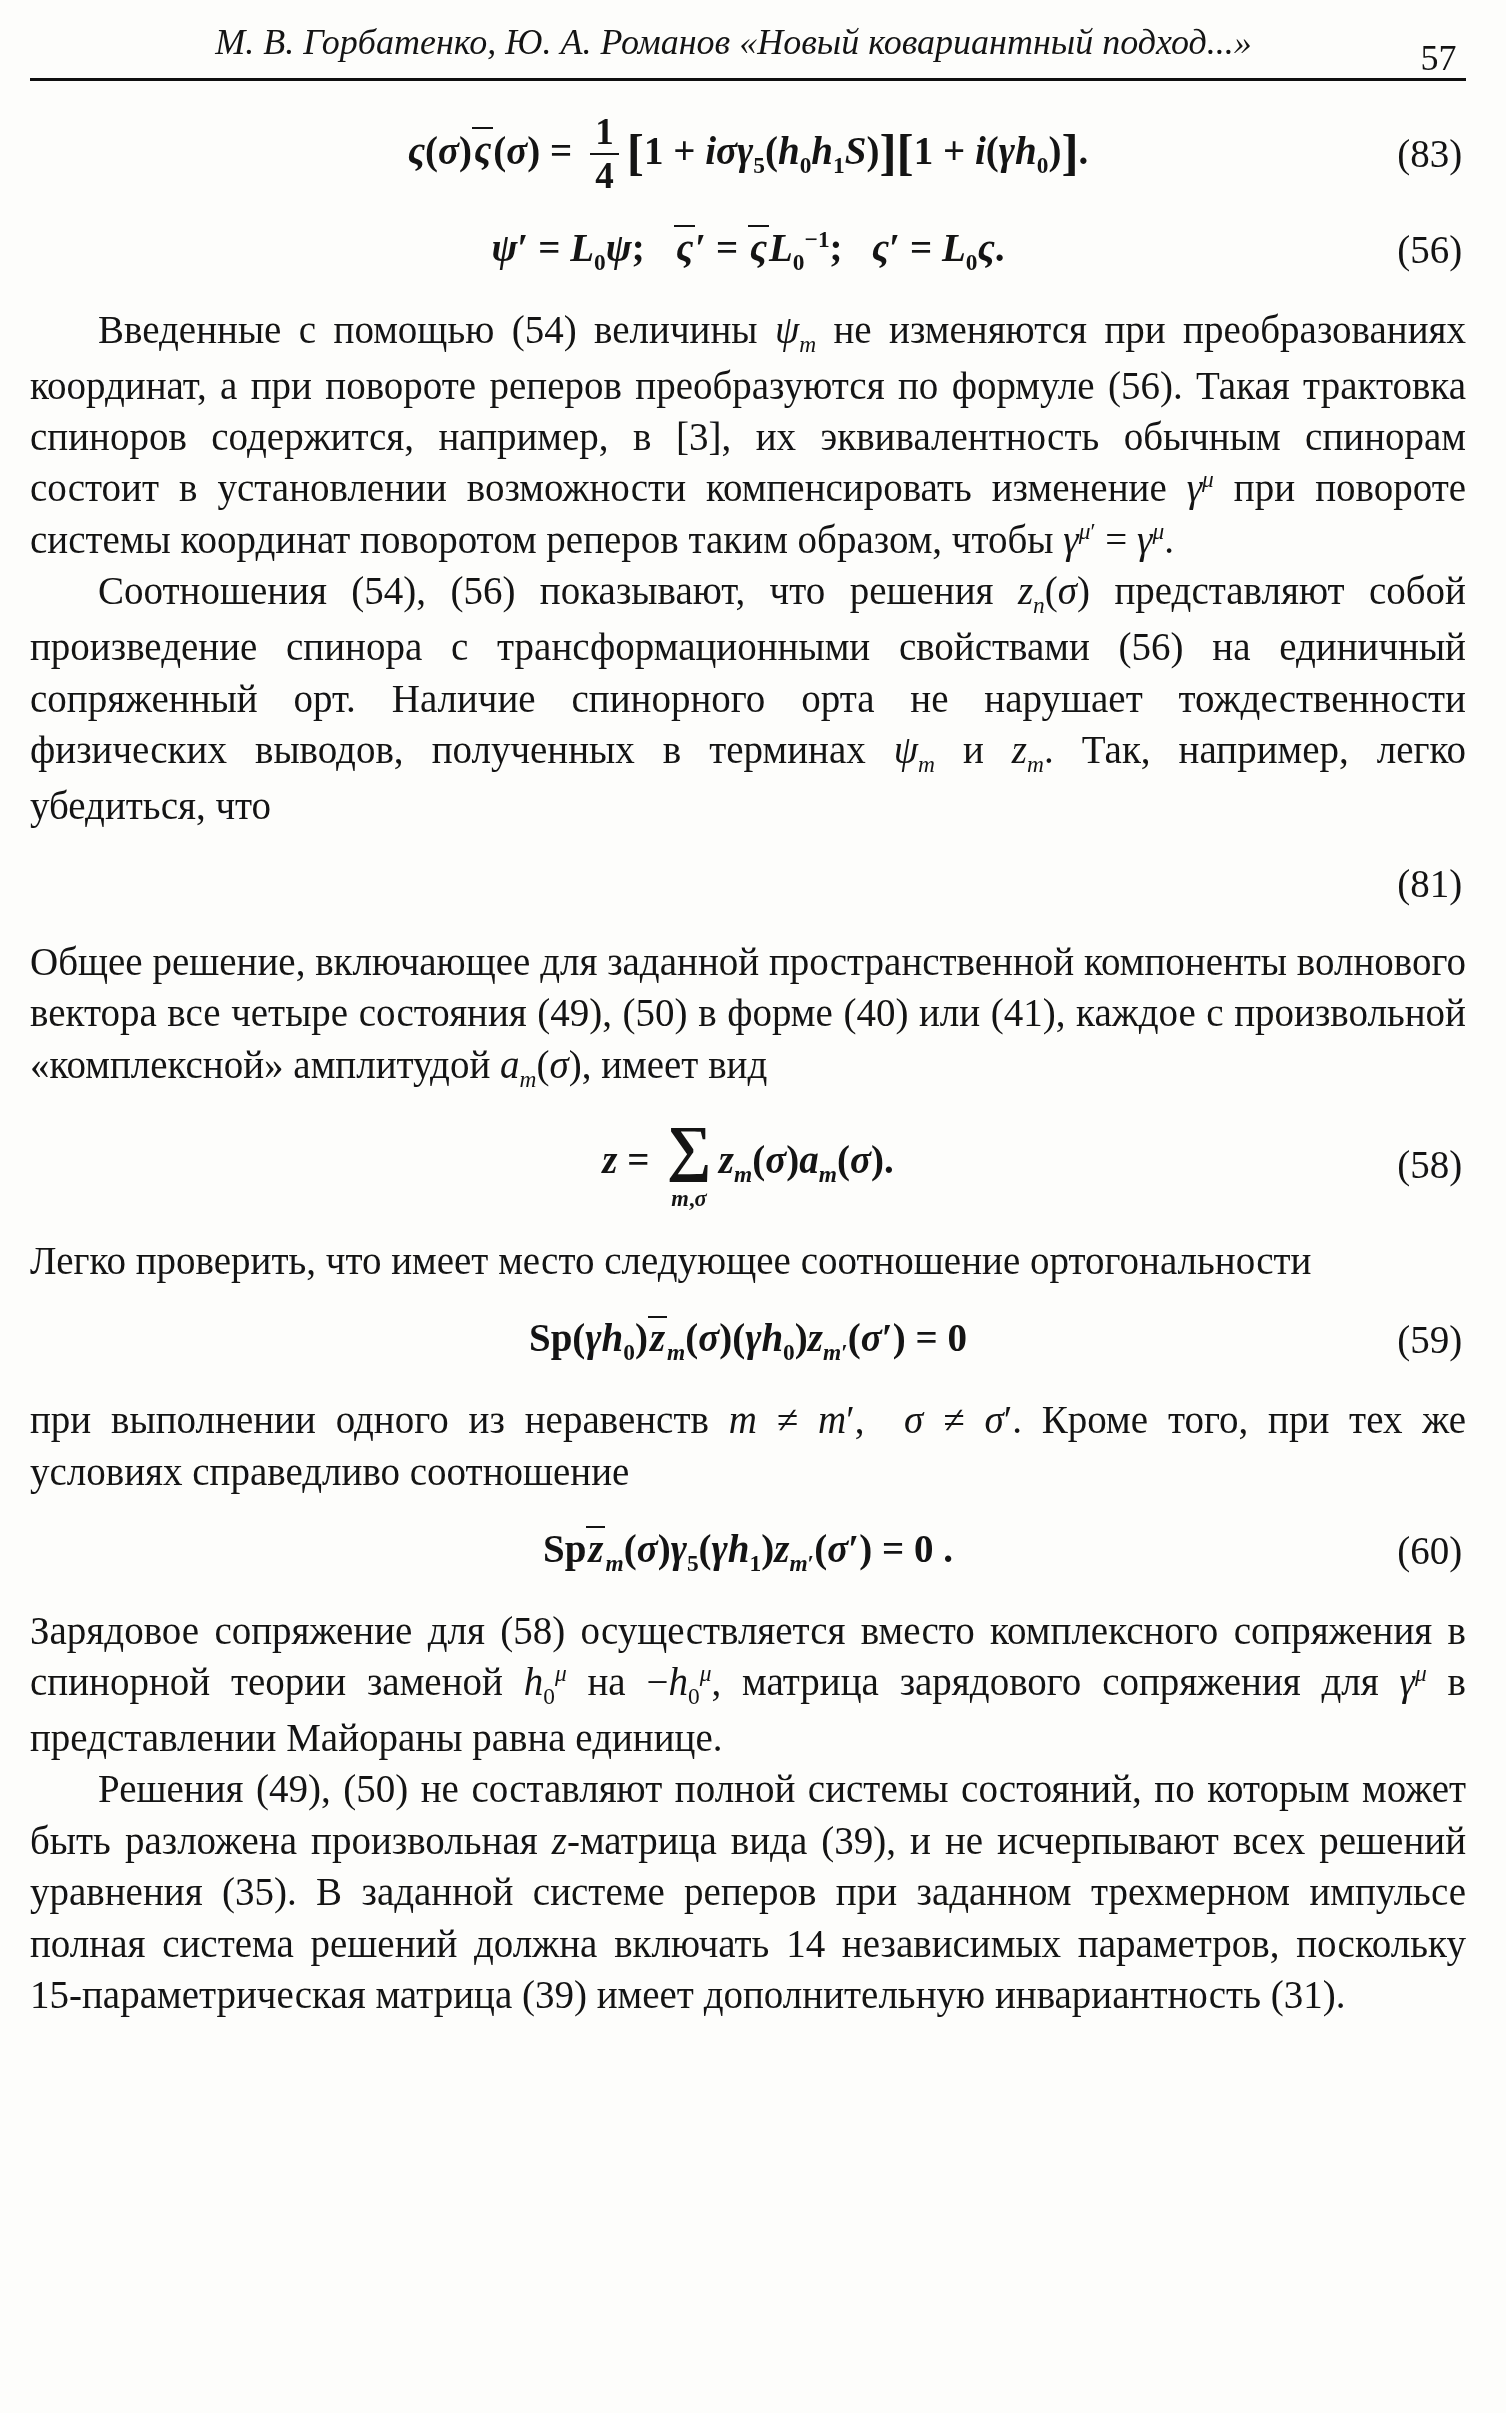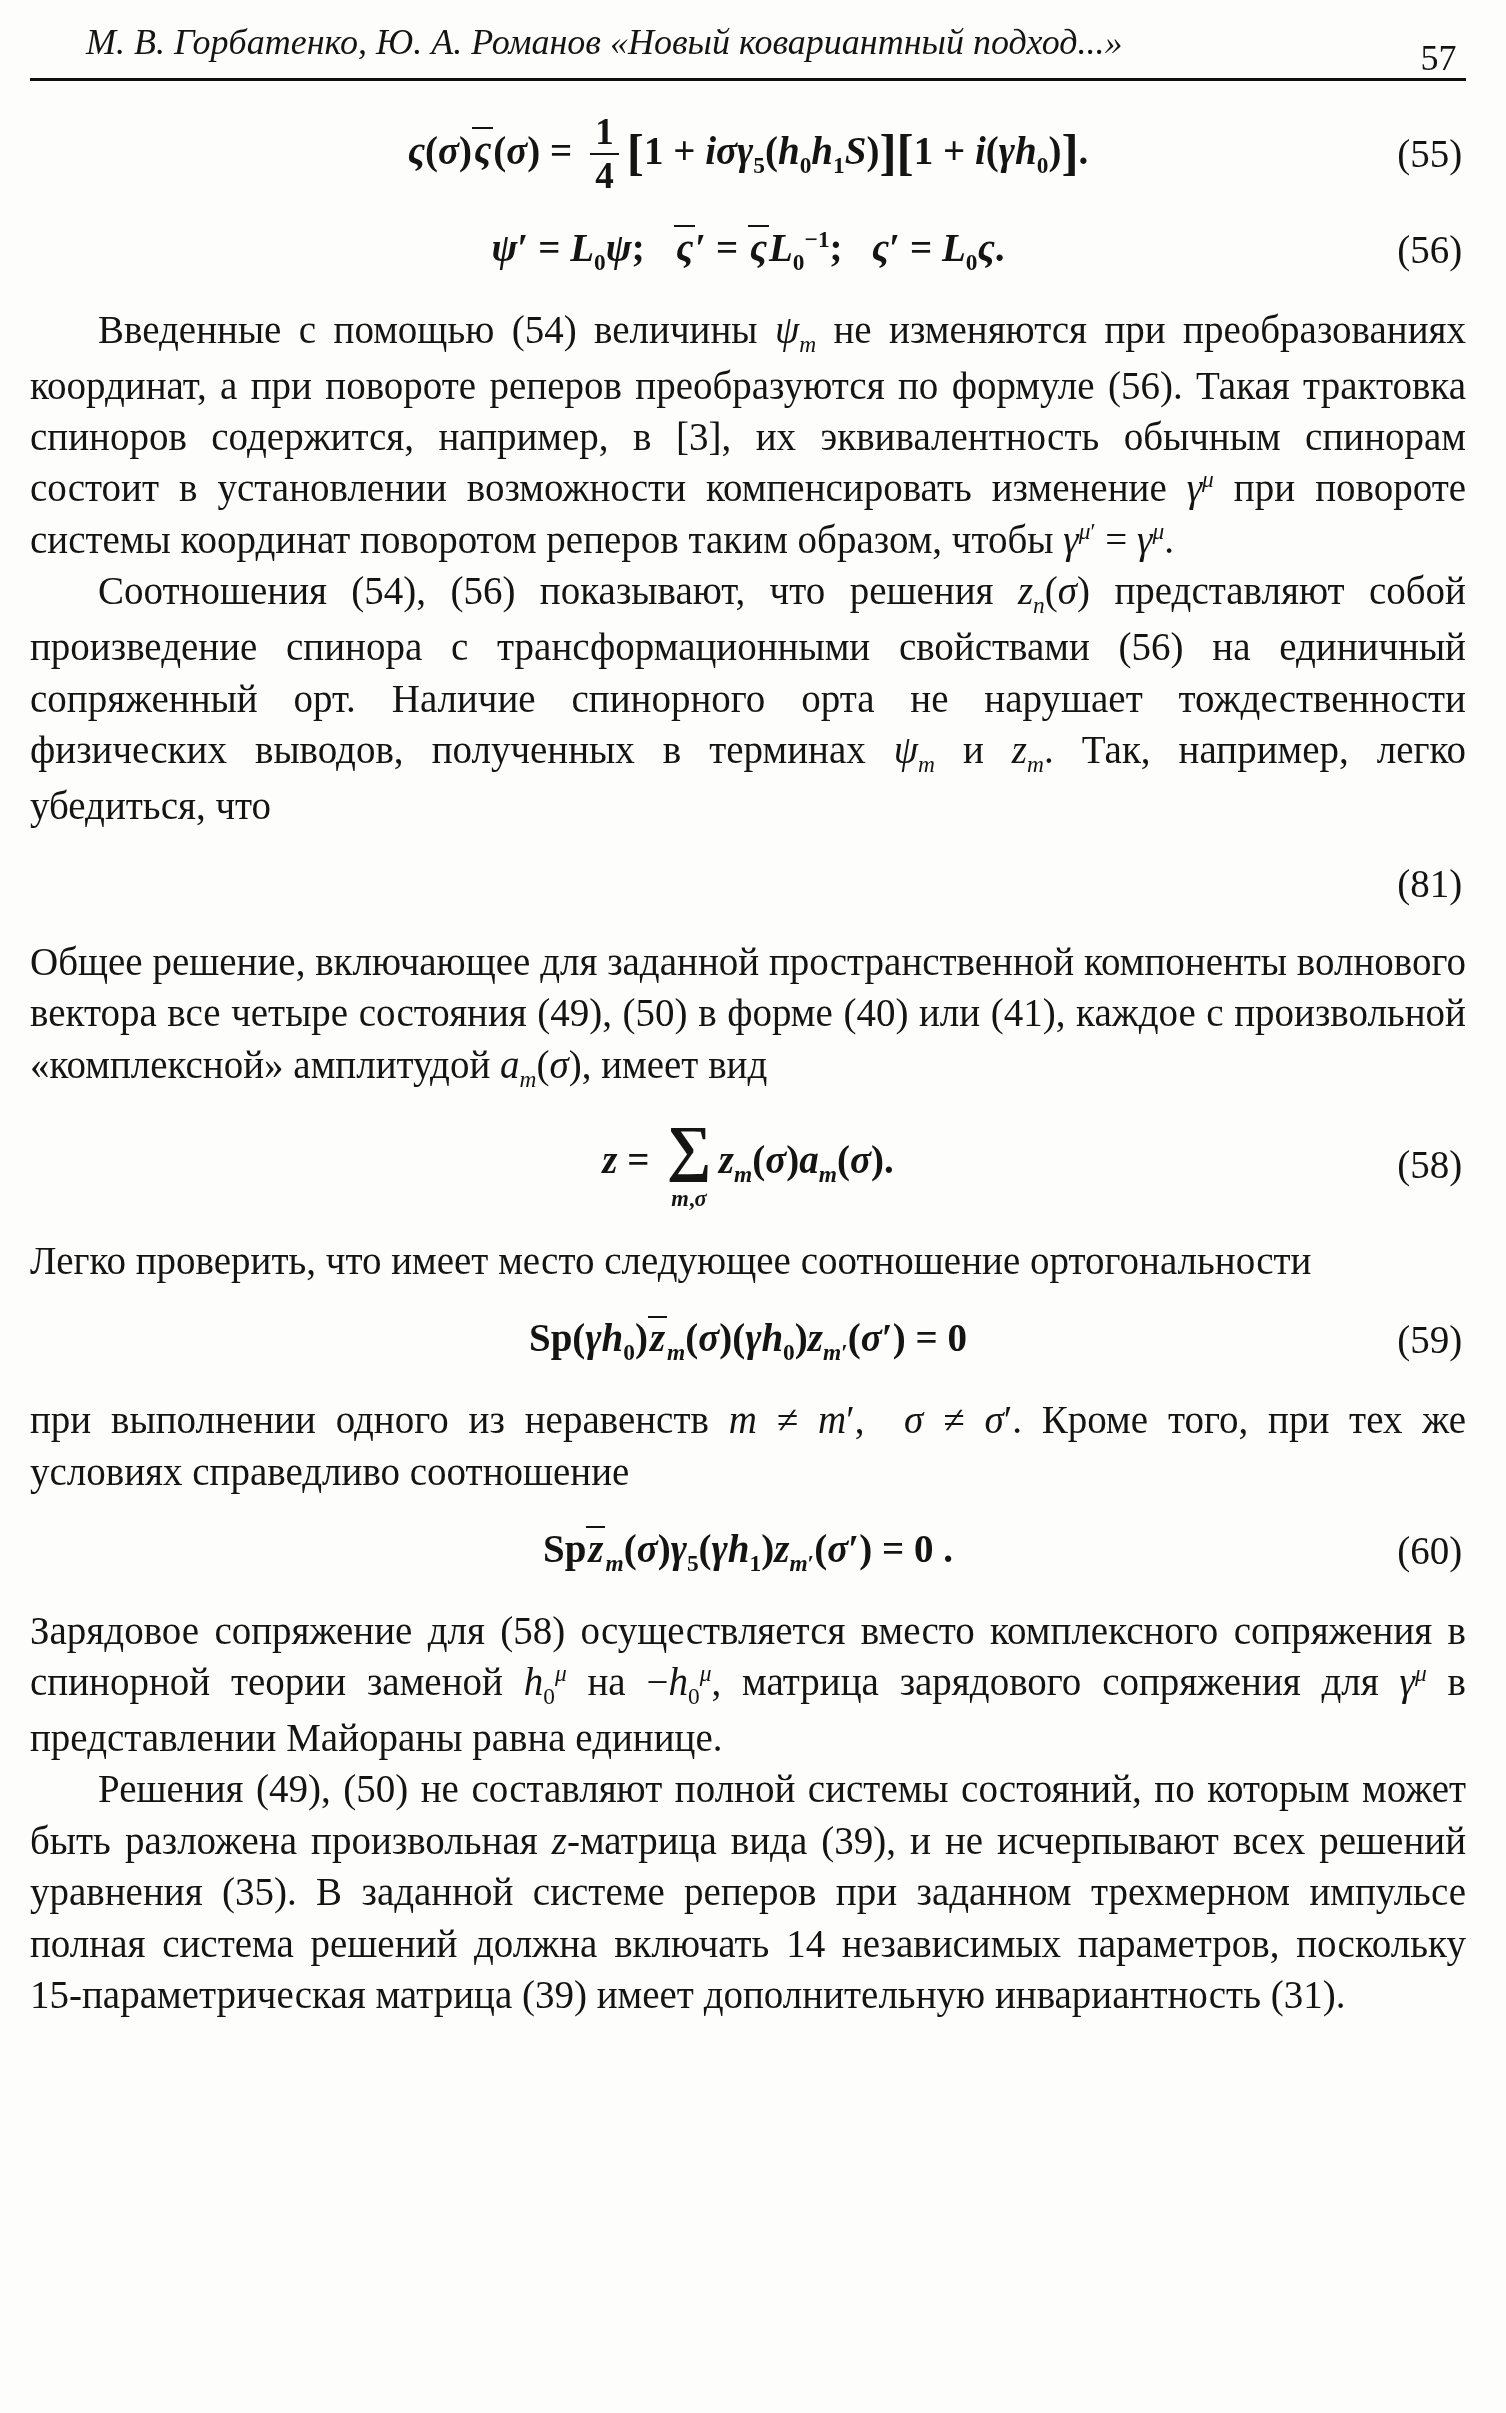--- a/index.html
+++ b/index.html
@@ -11,21 +11,21 @@
     color: #141414;
     font-family: "Liberation Serif", "DejaVu Serif", serif;
     font-size: 39px;
     line-height: 1.32;
     padding: 15px 41px 47px 30px;
   }
 
   
   .hdr {
     position: relative;
-    text-align: left;
+    text-align: center;
     font-style: italic;
     padding: 3.8px 85px 11.3px 56px;
     border-bottom: 3.8px solid #101010;
     margin-bottom: 32px;
     font-size: 36px;
   }
   .hdr .pageno {
     position: absolute;
     right: 9.4px;
     top: 20px;
@@ -103,21 +103,21 @@
   <span>М. В. Горбатенко, Ю. А. Романов «Новый ковариантный подход...»</span>
   <span class="pageno">57</span>
 </header>
 
 <main>
     <div class="eq-row">
       <span class="eq-body"><i>ς</i>(<i>σ</i>)<span class="ov"><i>ς</i></span>(<i>σ</i>) = <span class="frac">
           <span class="fn">1</span>
           <span class="fd">4</span>
         </span><span class="br">[</span>1 + <i>iσγ</i><sub>5</sub>(<i>h</i><sub>0</sub><i>h</i><sub>1</sub><i>S</i>)<span class="br">]</span><span class="br">[</span>1 + <i>i</i>(<i>γh</i><sub>0</sub>)<span class="br">]</span>.</span>
-      <span class="eq-no">(55)</span>
+      <span class="eq-no">(83)</span>
     </div>
     <div class="eq-row">
       <span class="eq-body"><i>ψ</i>′ = <i>L</i><sub>0</sub><i>ψ</i>;  <span class="ov"><i>ς</i></span>′ = <span class="ov"><i>ς</i></span><i>L</i><sub>0</sub><sup>−1</sup>;  <i>ς</i>′ = <i>L</i><sub>0</sub><i>ς</i>.</span>
       <span class="eq-no">(56)</span>
     </div>
     <p class="para indent">Введенные с помощью (54) величины <i>ψ</i><sub><i>m</i></sub> не изменяются при преобразованиях координат, а при повороте реперов преобразуются по формуле (56). Такая трактовка спиноров содержится, например, в [3], их эквивалентность обычным спинорам состоит в установлении возможности компенсировать изменение <i>γ</i><sup><i>μ</i></sup> при повороте системы координат поворотом реперов таким образом, чтобы <i>γ</i><sup><i>μ</i>′</sup> = <i>γ</i><sup><i>μ</i></sup>.</p>
     <p class="para indent">Соотношения (54), (56) показывают, что решения <i>z</i><sub><i>n</i></sub>(<i>σ</i>) представляют собой произведение спинора с трансформационными свойствами (56) на единичный сопряженный орт. Наличие спинорного орта не нарушает тождественности физических выводов, полученных в терминах <i>ψ</i><sub><i>m</i></sub> и <i>z</i><sub><i>m</i></sub>. Так, например, легко убедиться, что</p>
     <div class="eq-row">
       <span class="eq-no">(81)</span>
     </div>

